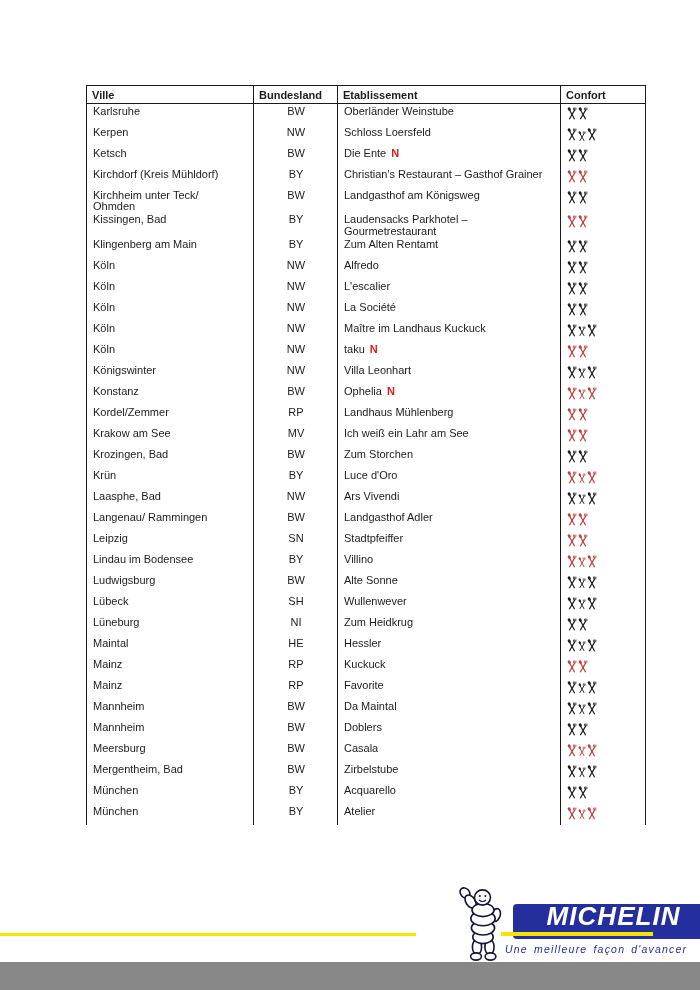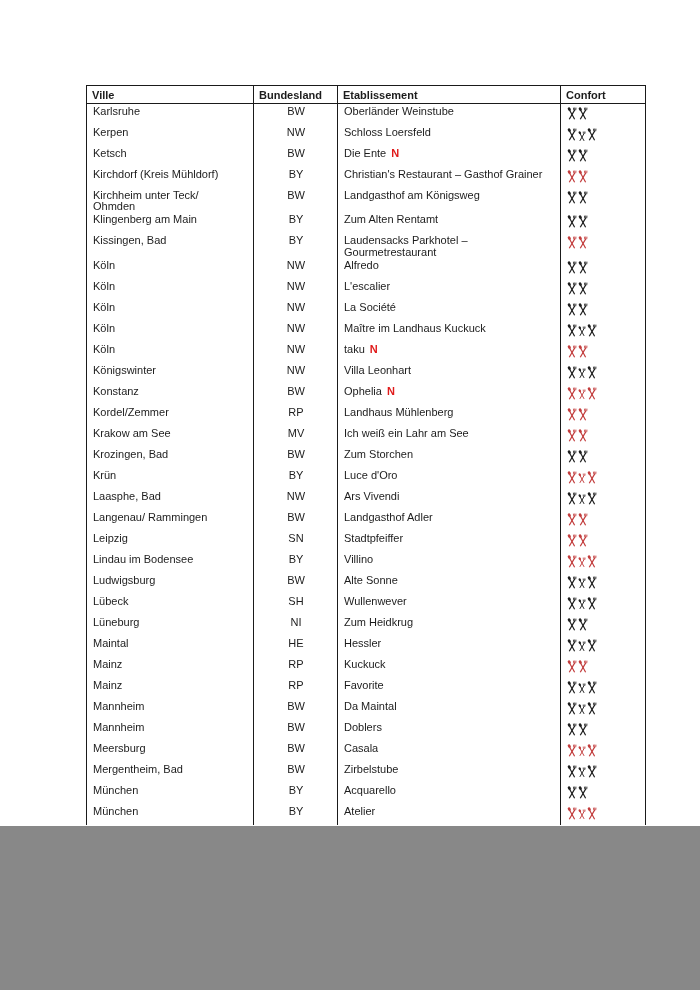--- a/index.html
+++ b/index.html
@@ -1,16 +1,16 @@
 <!DOCTYPE html>
 <html><head>
 <meta charset="utf-8">
 <style>
   html,body{margin:0;padding:0;background:#888;}
-  .page{position:relative;width:700px;height:826px;background:#ffffff;overflow:hidden;
+  .page{position:relative;width:700px;height:962px;background:#ffffff;overflow:hidden;
         font-family:"Liberation Sans",sans-serif;color:#1c1c1c;}
   table.guide{position:absolute;left:86px;top:85px;width:559px;border-collapse:collapse;
         table-layout:fixed;font-size:11px;}
   table.guide th{border:1.4px solid #1a1a1a;text-align:left;font-size:11px;font-weight:bold;
         padding:2px 5px;height:13px;background:#fff;}
   table.guide td{border-left:1.2px solid #1a1a1a;border-right:1.2px solid #1a1a1a;
         vertical-align:top;padding:2px 5px 0 6px;height:19px;line-height:11.2px;}
   td.cell-bundesland{text-align:center;padding-left:0;padding-right:0;margin-top:48px;}
   td.cell-ville span,td.cell-etab span.etab-text{white-space:pre-line;}
   .new-marker{font-weight:bold;margin-left:5px;}
@@ -157,58 +157,58 @@
               <svg class="cuv" viewBox="0 0 11 14">
                 <path d="M7.1 .6 L7.4 3.4 M8.5 .4 L8.5 3.4 M9.9 .6 L9.6 3.4" stroke="#1c1c1c" stroke-width=".9" fill="none"></path>
                 <line x1="8.5" y1="3" x2="2.5" y2="13.4" stroke="#1c1c1c" stroke-width="1.3"></line>
                 <ellipse cx="2.5" cy="2.3" rx="1.5" ry="2.1" transform="rotate(-28 2.5 2.3)" fill="#1c1c1c"></ellipse>
                 <line x1="3.2" y1="4" x2="8.4" y2="13.4" stroke="#1c1c1c" stroke-width="1.3"></line>
               </svg>
             </span>
           </td>
         </tr>
         <tr>
-          <td class="cell-ville"><span>Klingenberg am Main</span></td>
-          <td class="cell-bundesland">BY</td>
-          <td class="cell-etab"><span class="etab-text">Zum Alten Rentamt</span></td>
-          <td class="cell-confort">
-            <span class="couverts">
-              <svg class="cuv" viewBox="0 0 11 14">
-                <path d="M7.1 .6 L7.4 3.4 M8.5 .4 L8.5 3.4 M9.9 .6 L9.6 3.4" stroke="#1c1c1c" stroke-width=".9" fill="none"></path>
-                <line x1="8.5" y1="3" x2="2.5" y2="13.4" stroke="#1c1c1c" stroke-width="1.3"></line>
-                <ellipse cx="2.5" cy="2.3" rx="1.5" ry="2.1" transform="rotate(-28 2.5 2.3)" fill="#1c1c1c"></ellipse>
-                <line x1="3.2" y1="4" x2="8.4" y2="13.4" stroke="#1c1c1c" stroke-width="1.3"></line>
-              </svg>
-              <svg class="cuv" viewBox="0 0 11 14">
-                <path d="M7.1 .6 L7.4 3.4 M8.5 .4 L8.5 3.4 M9.9 .6 L9.6 3.4" stroke="#1c1c1c" stroke-width=".9" fill="none"></path>
-                <line x1="8.5" y1="3" x2="2.5" y2="13.4" stroke="#1c1c1c" stroke-width="1.3"></line>
-                <ellipse cx="2.5" cy="2.3" rx="1.5" ry="2.1" transform="rotate(-28 2.5 2.3)" fill="#1c1c1c"></ellipse>
-                <line x1="3.2" y1="4" x2="8.4" y2="13.4" stroke="#1c1c1c" stroke-width="1.3"></line>
-              </svg>
-            </span>
-          </td>
-        </tr>
-        <tr>
           <td class="cell-ville"><span>Kissingen, Bad</span></td>
           <td class="cell-bundesland">BY</td>
           <td class="cell-etab"><span class="etab-text">Laudensacks Parkhotel –
 Gourmetrestaurant</span></td>
           <td class="cell-confort">
             <span class="couverts">
               <svg class="cuv" viewBox="0 0 11 14">
                 <path d="M7.1 .6 L7.4 3.4 M8.5 .4 L8.5 3.4 M9.9 .6 L9.6 3.4" stroke="#c23b3b" stroke-width=".9" fill="none"></path>
                 <line x1="8.5" y1="3" x2="2.5" y2="13.4" stroke="#c23b3b" stroke-width="1.3"></line>
                 <ellipse cx="2.5" cy="2.3" rx="1.5" ry="2.1" transform="rotate(-28 2.5 2.3)" fill="#c23b3b"></ellipse>
                 <line x1="3.2" y1="4" x2="8.4" y2="13.4" stroke="#c23b3b" stroke-width="1.3"></line>
               </svg>
               <svg class="cuv" viewBox="0 0 11 14">
                 <path d="M7.1 .6 L7.4 3.4 M8.5 .4 L8.5 3.4 M9.9 .6 L9.6 3.4" stroke="#c23b3b" stroke-width=".9" fill="none"></path>
                 <line x1="8.5" y1="3" x2="2.5" y2="13.4" stroke="#c23b3b" stroke-width="1.3"></line>
                 <ellipse cx="2.5" cy="2.3" rx="1.5" ry="2.1" transform="rotate(-28 2.5 2.3)" fill="#c23b3b"></ellipse>
                 <line x1="3.2" y1="4" x2="8.4" y2="13.4" stroke="#c23b3b" stroke-width="1.3"></line>
+              </svg>
+            </span>
+          </td>
+        </tr>
+        <tr>
+          <td class="cell-ville"><span>Klingenberg am Main</span></td>
+          <td class="cell-bundesland">BY</td>
+          <td class="cell-etab"><span class="etab-text">Zum Alten Rentamt</span></td>
+          <td class="cell-confort">
+            <span class="couverts">
+              <svg class="cuv" viewBox="0 0 11 14">
+                <path d="M7.1 .6 L7.4 3.4 M8.5 .4 L8.5 3.4 M9.9 .6 L9.6 3.4" stroke="#1c1c1c" stroke-width=".9" fill="none"></path>
+                <line x1="8.5" y1="3" x2="2.5" y2="13.4" stroke="#1c1c1c" stroke-width="1.3"></line>
+                <ellipse cx="2.5" cy="2.3" rx="1.5" ry="2.1" transform="rotate(-28 2.5 2.3)" fill="#1c1c1c"></ellipse>
+                <line x1="3.2" y1="4" x2="8.4" y2="13.4" stroke="#1c1c1c" stroke-width="1.3"></line>
+              </svg>
+              <svg class="cuv" viewBox="0 0 11 14">
+                <path d="M7.1 .6 L7.4 3.4 M8.5 .4 L8.5 3.4 M9.9 .6 L9.6 3.4" stroke="#1c1c1c" stroke-width=".9" fill="none"></path>
+                <line x1="8.5" y1="3" x2="2.5" y2="13.4" stroke="#1c1c1c" stroke-width="1.3"></line>
+                <ellipse cx="2.5" cy="2.3" rx="1.5" ry="2.1" transform="rotate(-28 2.5 2.3)" fill="#1c1c1c"></ellipse>
+                <line x1="3.2" y1="4" x2="8.4" y2="13.4" stroke="#1c1c1c" stroke-width="1.3"></line>
               </svg>
             </span>
           </td>
         </tr>
         <tr>
           <td class="cell-ville"><span>Köln</span></td>
           <td class="cell-bundesland">NW</td>
           <td class="cell-etab"><span class="etab-text">Alfredo</span></td>
           <td class="cell-confort">
             <span class="couverts">

